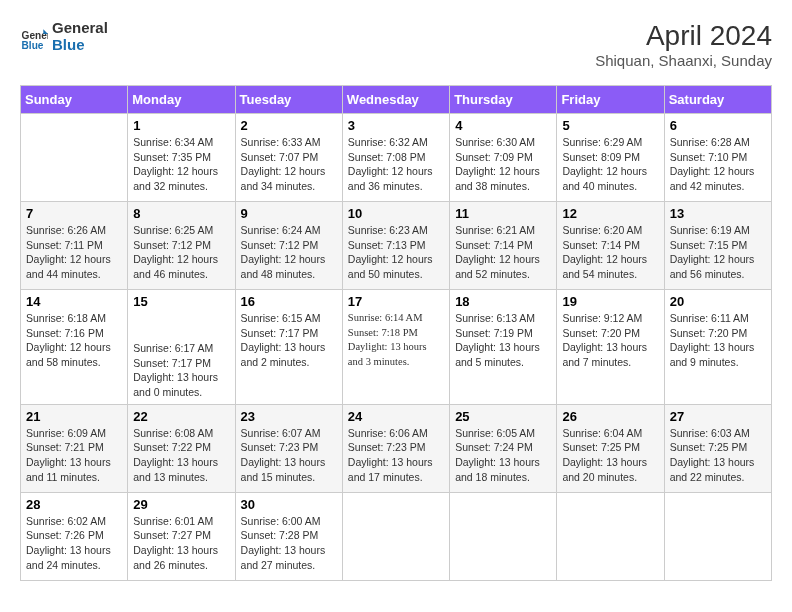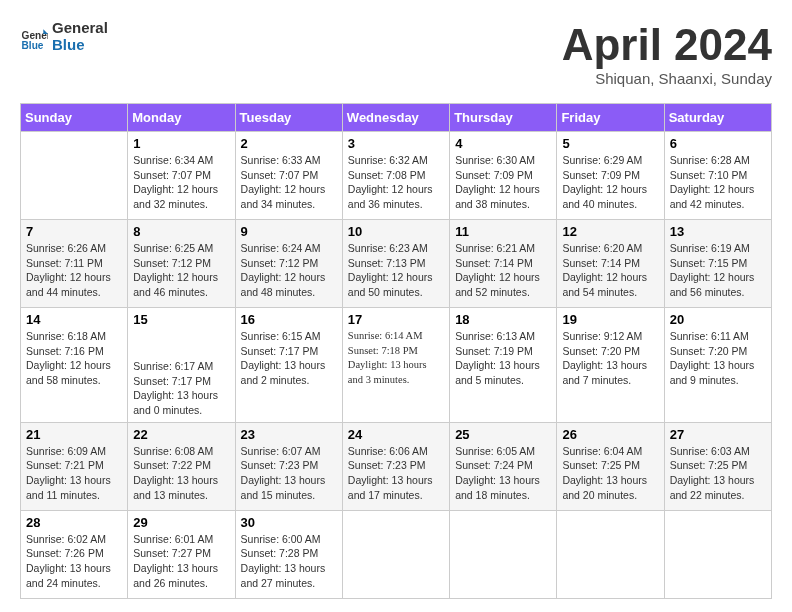--- a/index.html
+++ b/index.html
@@ -22,22 +22,22 @@
       gap: 4px;
     }
     .logo-icon {
       width: 28px;
       height: 28px;
     }
     .title-block {
       text-align: right;
     }
     .month-title {
-      font-size: 44px;
-      font-weight: bold;
+      font-size: 28px;
+      font-weight: normal;
       color: #333;
     }
     .location {
       font-size: 15px;
       color: #555;
     }
     table {
       width: 100%;
       border-collapse: collapse;
       font-size: 11px;
@@ -111,21 +111,21 @@
         <th>Friday</th>
         <th>Saturday</th>
       </tr>
   </thead>
   <tbody id="calendar-body">
   <tr>
         <td class="empty"></td>
         <td>
           <span class="day-num">1</span>
           <div class="day-info" style="white-space: pre-line;">Sunrise: 6:34 AM
-Sunset: 7:07 PM
+Sunset: 7:35 PM
 Daylight: 12 hours
 and 32 minutes.</div>
         </td>
         <td>
           <span class="day-num">2</span>
           <div class="day-info" style="white-space: pre-line;">Sunrise: 6:33 AM
 Sunset: 7:07 PM
 Daylight: 12 hours
 and 34 minutes.</div>
         </td>
@@ -139,21 +139,21 @@
         <td>
           <span class="day-num">4</span>
           <div class="day-info" style="white-space: pre-line;">Sunrise: 6:30 AM
 Sunset: 7:09 PM
 Daylight: 12 hours
 and 38 minutes.</div>
         </td>
         <td>
           <span class="day-num">5</span>
           <div class="day-info" style="white-space: pre-line;">Sunrise: 6:29 AM
-Sunset: 7:09 PM
+Sunset: 8:09 PM
 Daylight: 12 hours
 and 40 minutes.</div>
         </td>
         <td>
           <span class="day-num">6</span>
           <div class="day-info" style="white-space: pre-line;">Sunrise: 6:28 AM
 Sunset: 7:10 PM
 Daylight: 12 hours
 and 42 minutes.</div>
         </td>

